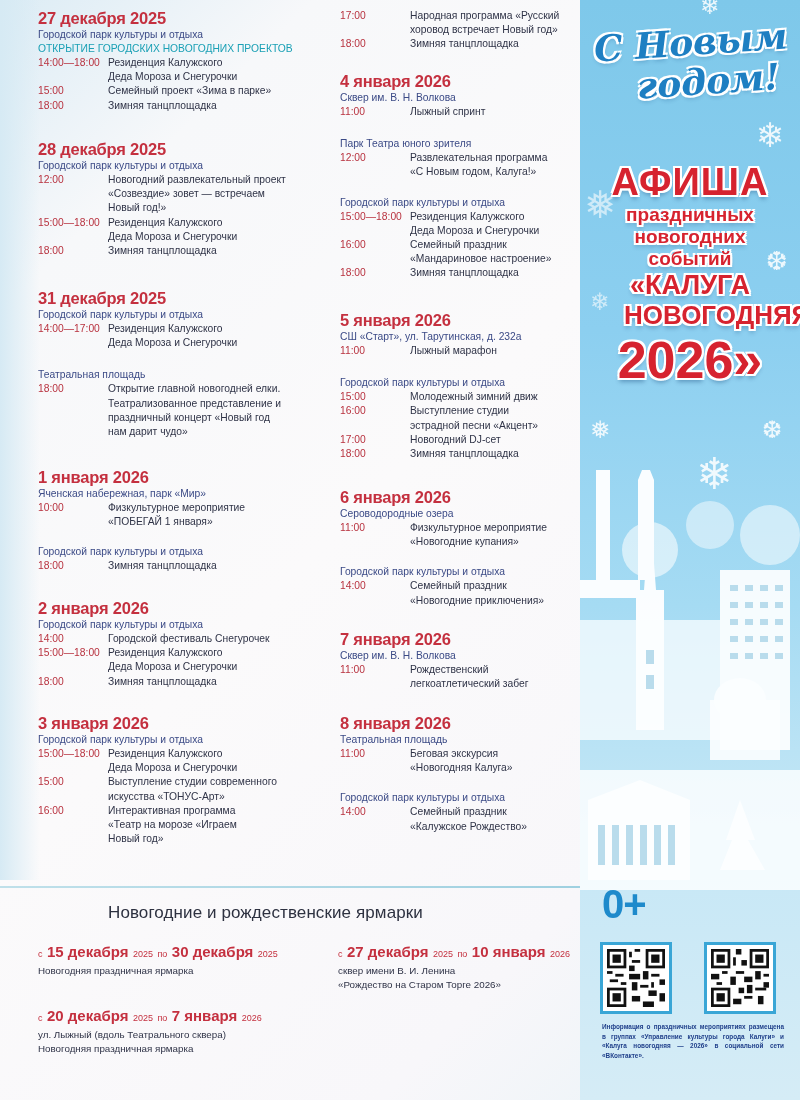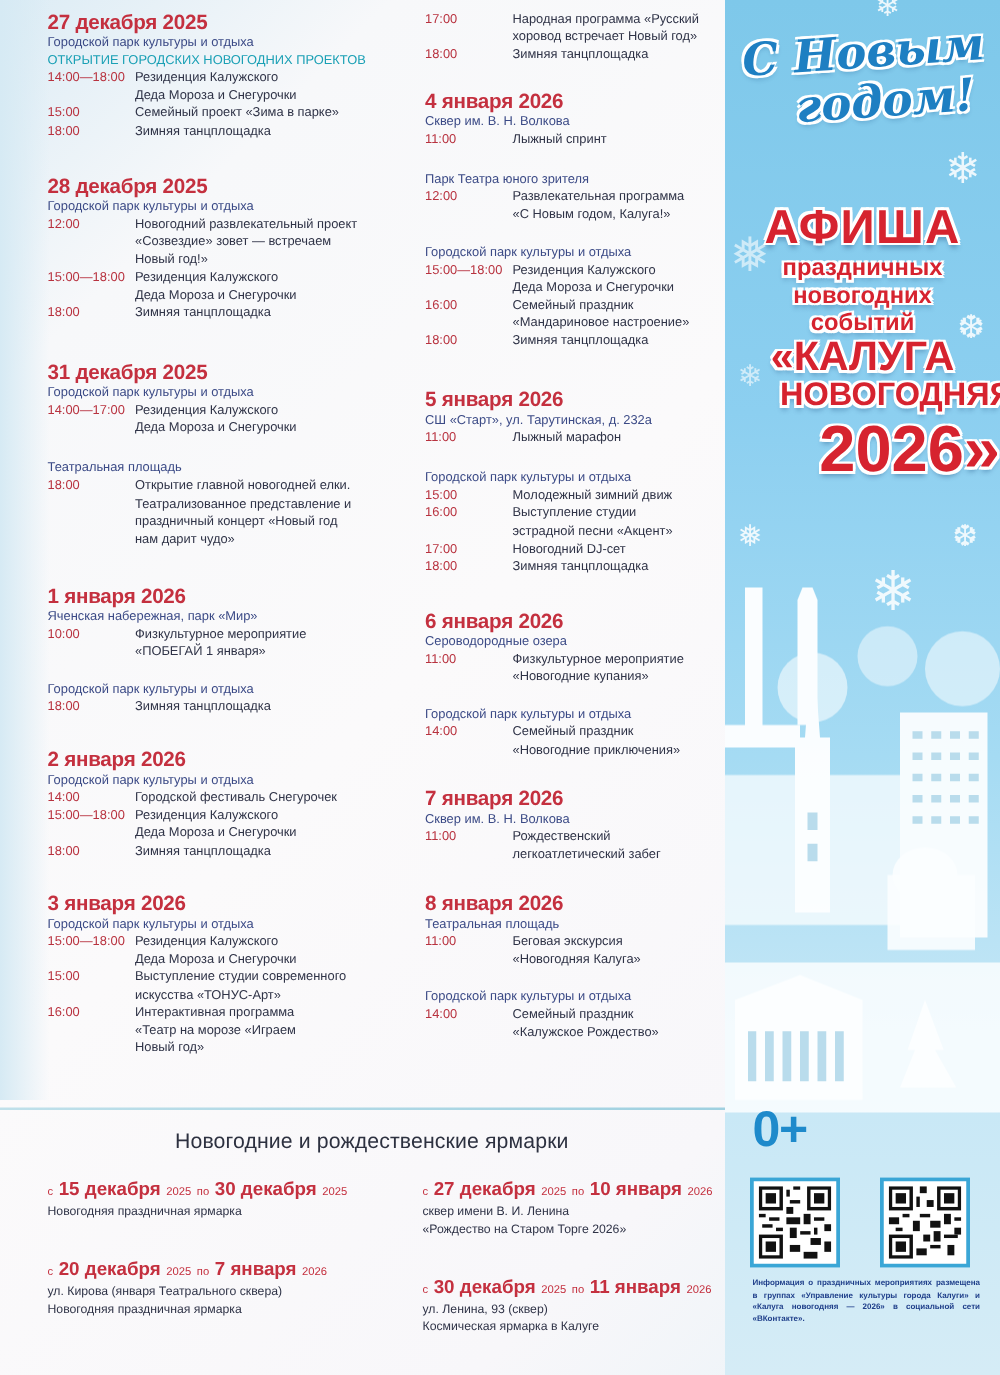--- a/index.html
+++ b/index.html
@@ -40,21 +40,20 @@
   .ev .t { color: #b8323f; width: 70px; flex: none; }
   .ev .n { color: #2f3347; flex: 1; white-space: pre-line; }
   
   .divider {
     position: absolute; left: 0; top: 886px; width: 584px; height: 1.5px;
     background: linear-gradient(90deg, #bfe0ea, #9fd0e0);
   }
   .fairs-title {
     position: absolute; left: 108px; top: 903px; font-size: 17px; color: #2d3140;
     letter-spacing: 0.1px;
-    margin-left: 32px;
   }
   .fair { position: absolute; width: 270px; }
   .fair .dates { line-height: 20px; white-space: nowrap; }
   .fair .small { font-size: 9px; color: #c4303f; }
   .fair .big { font-size: 15px; font-weight: bold; color: #c4303f; }
   .fair .line { font-size: 9.8px; color: #2f3347; line-height: 14px; }
 
   
   .banner {
     position: absolute; left: 580px; top: 0; width: 220px; height: 1100px;
@@ -69,23 +68,23 @@
     text-shadow: 2px 2px 0 #fff, -2px -2px 0 #fff, 2px -2px 0 #fff, -2px 2px 0 #fff, 0 3px 4px rgba(0,60,120,0.3);
     transform: rotate(-4deg);
   }
   .afisha {
     position: absolute; left: 0; top: 160px; width: 220px; text-align: center;
     color: #d6232f; font-weight: bold;
     text-shadow: 2px 2px 0 #fff, -2px -2px 0 #fff, 2px -2px 0 #fff, -2px 2px 0 #fff, 0 2px 0 #fff, 2px 0 0 #fff, 0 4px 4px rgba(0,50,100,0.35);
   }
   .afisha .a1 { font-size: 38px; line-height: 44px; letter-spacing: 1px; }
   .afisha .a2 { font-size: 19px; line-height: 22px; }
-  .afisha .a3 { font-size: 33px; line-height: 30px; }
+  .afisha .a3 { font-size: 27px; line-height: 30px; }
   .afisha .a4 { font-size: 26px; line-height: 30px; margin-left: 44px; }
-  .afisha .a5 { font-size: 52px; line-height: 60px; text-align: right; }
+  .afisha .a5 { font-size: 52px; line-height: 60px; }
   .city {
     position: absolute; left: 0; top: 470px; width: 220px; height: 420px;
   }
   .age {
     position: absolute; left: 22px; top: 882px; font-size: 40px; font-weight: bold;
     color: #1e8acb; letter-spacing: -1px;
   }
   .qr {
     position: absolute; top: 942px; width: 72px; height: 72px; background: #fff;
     border: 3px solid #3aa6d6; padding: 4px;
@@ -385,49 +384,37 @@
 
   <div class="fair" style="left:38px; top:1006px">
     <div class="dates">
       <span class="small">с</span>
       <span class="big">20 декабря</span>
       <span class="small">2025</span>
       <span class="small">по</span>
       <span class="big">7 января</span>
       <span class="small">2026</span>
     </div>
-    <div class="line">ул. Кирова (января Театрального сквера)</div>
+    <div class="line">ул. Лыжный (вдоль Театрального сквера)</div>
     <div class="line">Новогодняя праздничная ярмарка</div>
   </div>
 
   <div class="fair" style="left:338px; top:942px">
     <div class="dates">
       <span class="small">с</span>
       <span class="big">27 декабря</span>
       <span class="small">2025</span>
       <span class="small">по</span>
       <span class="big">10 января</span>
       <span class="small">2026</span>
     </div>
     <div class="line">сквер имени В. И. Ленина</div>
     <div class="line">«Рождество на Старом Торге 2026»</div>
   </div>
 
-  <div class="fair" style="left:338px; top:1020px">
-    <div class="dates">
-      <span class="small">с</span>
-      <span class="big">30 декабря</span>
-      <span class="small">2025</span>
-      <span class="small">по</span>
-      <span class="big">11 января</span>
-      <span class="small">2026</span>
-    </div>
-    <div class="line">ул. Ленина, 93 (сквер)</div>
-    <div class="line">Космическая ярмарка в Калуге</div>
-  </div>
 
   <div class="banner">
     <span class="snow" style="left:120px; top:-6px; font-size:24px">❄</span>
     <span class="snow" style="left:176px; top:118px; font-size:34px">❄</span>
     <span class="snow" style="left:4px; top:186px; font-size:38px; opacity:.7">❅</span>
     <span class="snow" style="left:186px; top:248px; font-size:26px">❆</span>
     <span class="snow" style="left:10px; top:290px; font-size:24px; opacity:.7">❄</span>
     <span class="snow" style="left:10px; top:418px; font-size:24px">❅</span>
     <span class="snow" style="left:182px; top:418px; font-size:24px">❆</span>
     <span class="snow" style="left:116px; top:452px; font-size:44px">❄</span>

